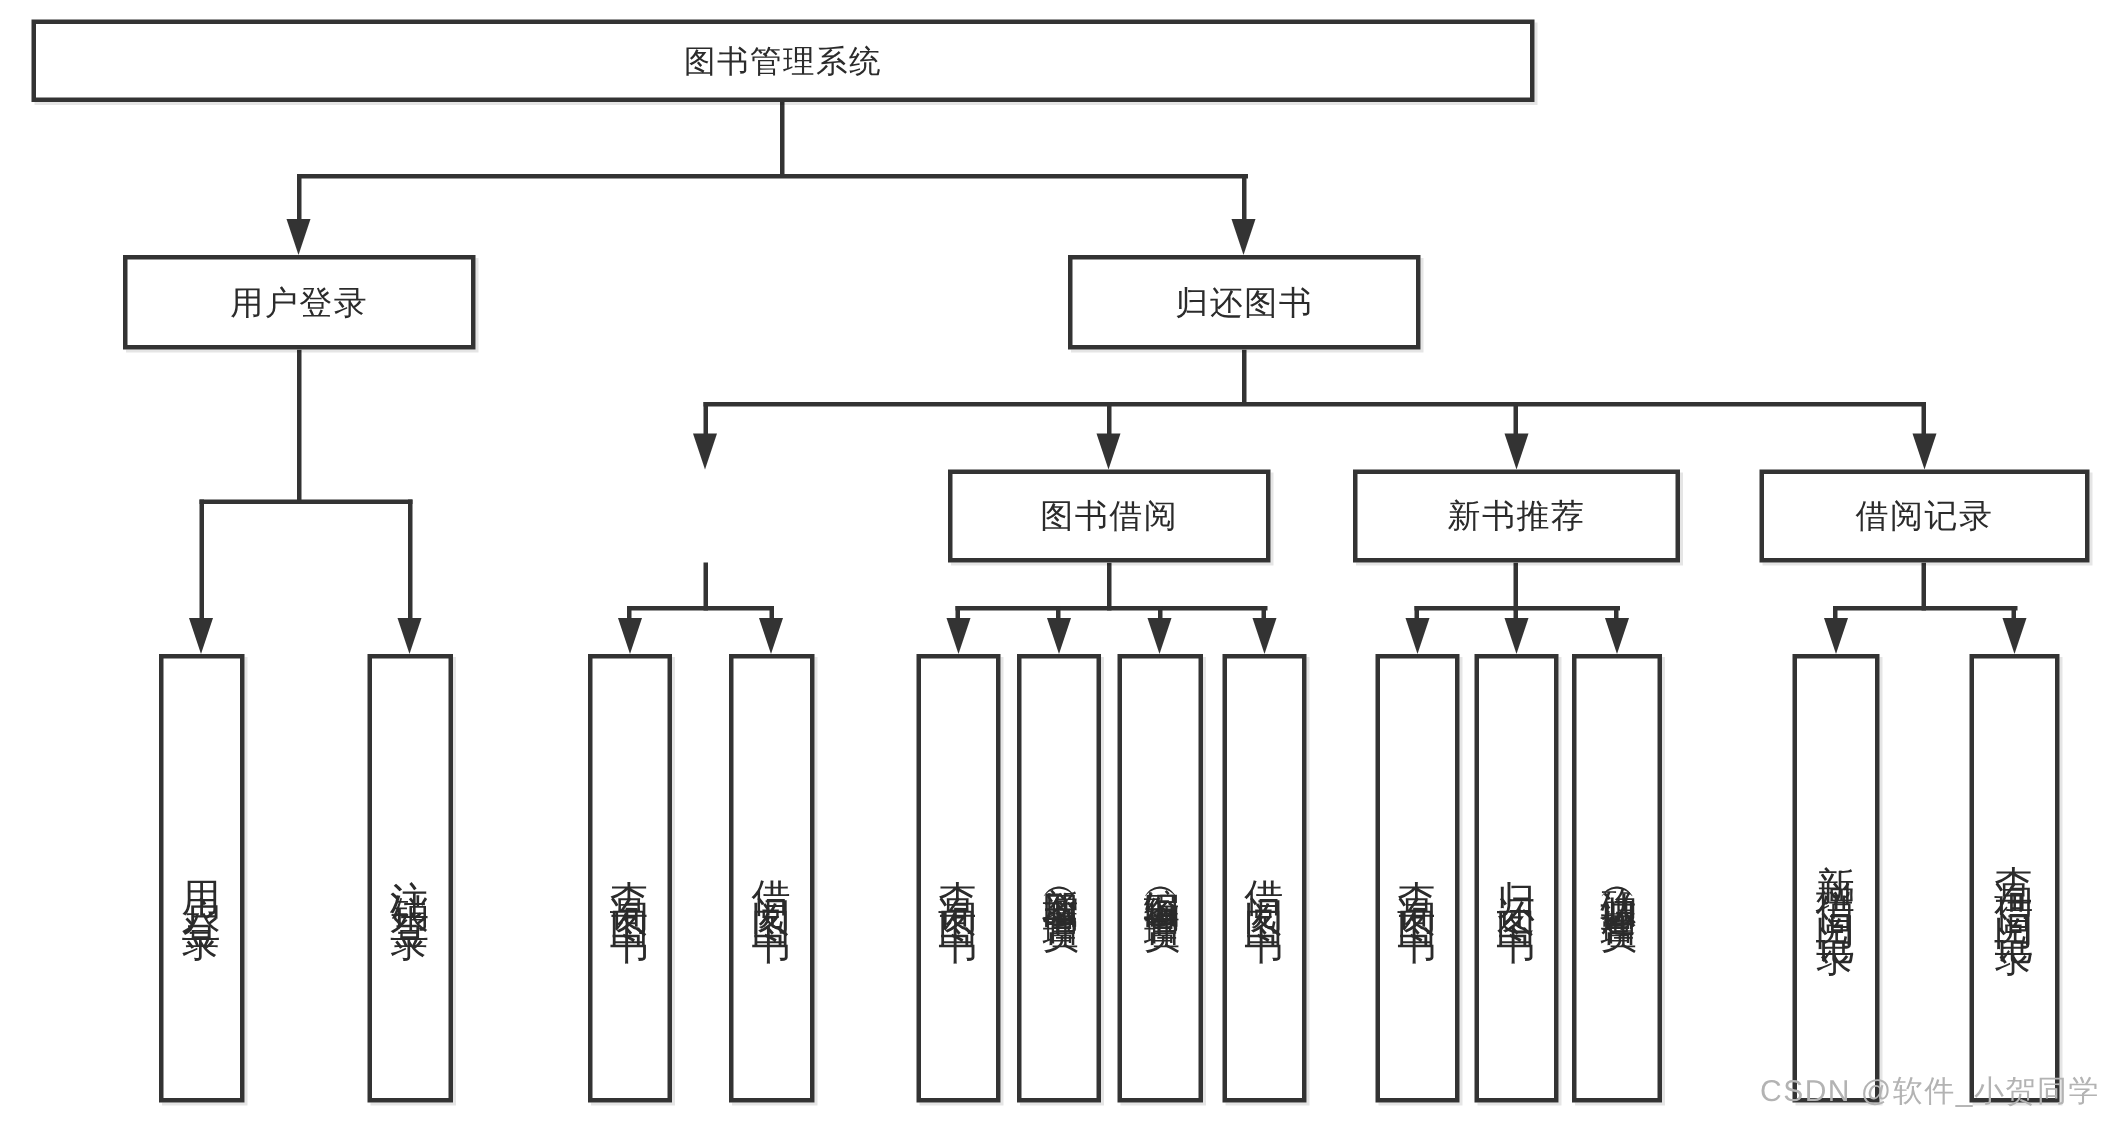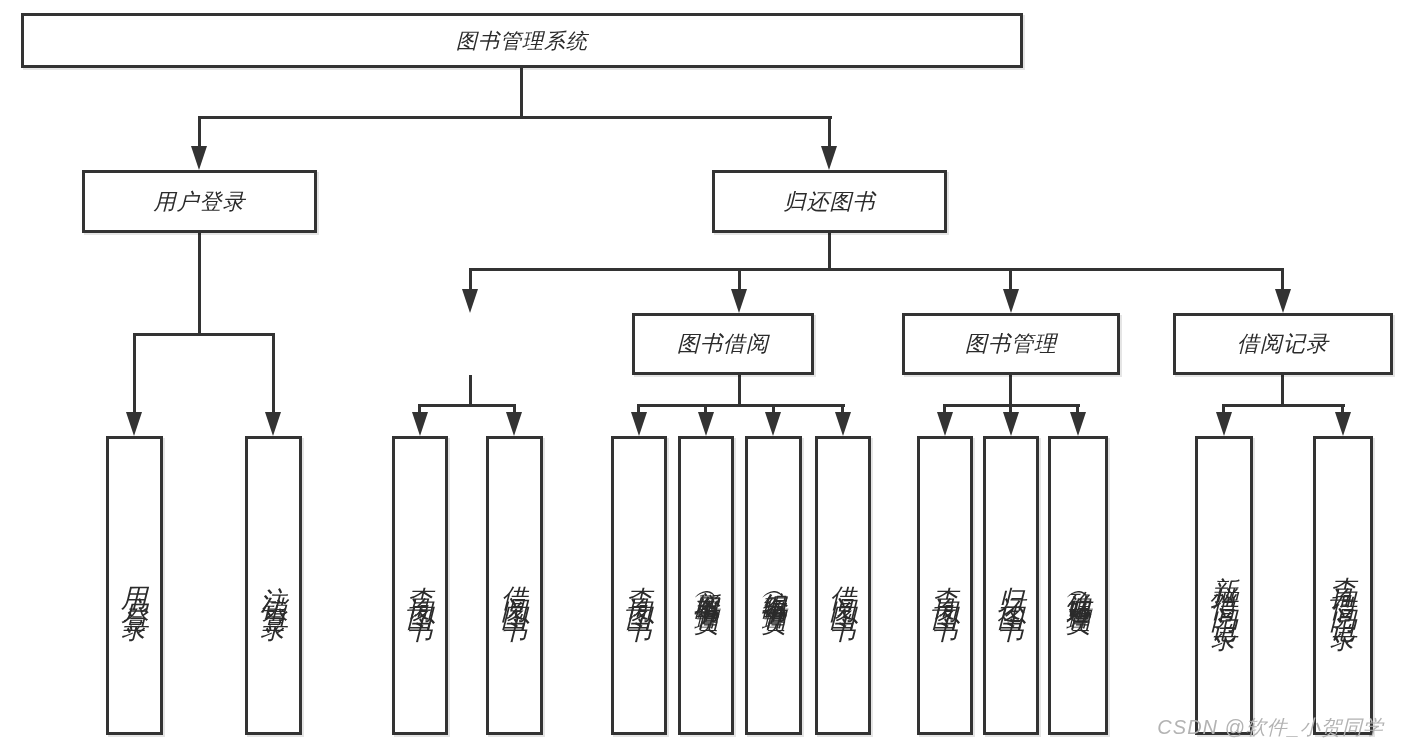--- a/index.html
+++ b/index.html
@@ -2,21 +2,20 @@
 <html><head>
 <meta charset="utf-8">
 <style>
   html,body{margin:0;padding:0;background:#ffffff;}
   .canvas{
     position:relative;
     width:1405px;height:747px;
     background:#ffffff;
     font-family:"Liberation Sans","DejaVu Sans",sans-serif;
     overflow:hidden;
-    font-style:italic;
   }
   .box{
     position:absolute;
     background:#ffffff;
     border:3px solid #333333;
     box-sizing:border-box;
     display:flex;align-items:center;justify-content:center;
     color:#2b2b2b;
     box-shadow:2px 2px 0 rgba(0,0,0,0.10);
     z-index:2;
@@ -35,21 +34,21 @@
   .edge{position:absolute;background:#333333;z-index:1;}
   .arrow{
     position:absolute;z-index:1;
     width:0;height:0;
     border-left:8px solid transparent;
     border-right:8px solid transparent;
     border-top:24px solid #333333;
   }
   .watermark{
     position:absolute;
-    top:714px;right:21px;
+    top:714px;right:5px;
     font-size:20px;
     color:#b3b3b3;
     z-index:5;
     letter-spacing:1px;
     white-space:nowrap;
   }
 </style>
 </head>
 <body>
 
@@ -118,25 +117,25 @@
     <span class="hlabel">图书管理系统</span>
   </div>
 
   <div class="box" style="left:82px;top:170px;width:235px;height:63px;">
     <span class="hlabel">用户登录</span>
   </div>
   <div class="box" style="left:712px;top:170px;width:235px;height:63px;">
     <span class="hlabel">归还图书</span>
   </div>
 
-  <div class="box" style="left:632px;top:313px;width:182px;height:62px;">
+  <div class="box" style="left:632px;top:313px;width:215px;height:62px;">
     <span class="hlabel">图书借阅</span>
   </div>
   <div class="box" style="left:902px;top:313px;width:218px;height:62px;">
-    <span class="hlabel">图书管理</span>
+    <span class="hlabel">新书推荐</span>
   </div>
   <div class="box" style="left:1173px;top:313px;width:220px;height:62px;">
     <span class="hlabel">借阅记录</span>
   </div>
 
   <div class="box leaf" style="left:106px;top:436px;width:57px;height:299px;">
     <span class="vtext">用户登录</span>
   </div>
   <div class="box leaf" style="left:245px;top:436px;width:57px;height:299px;">
     <span class="vtext">注销登录</span>

